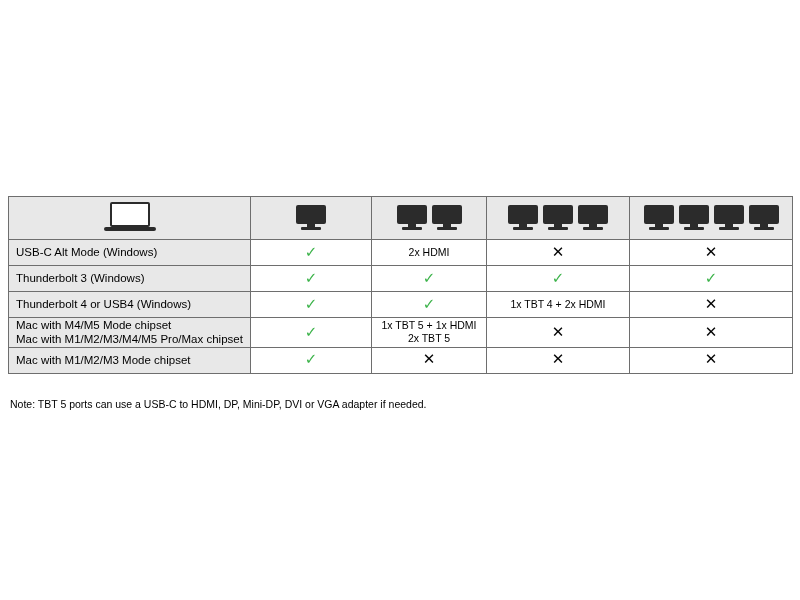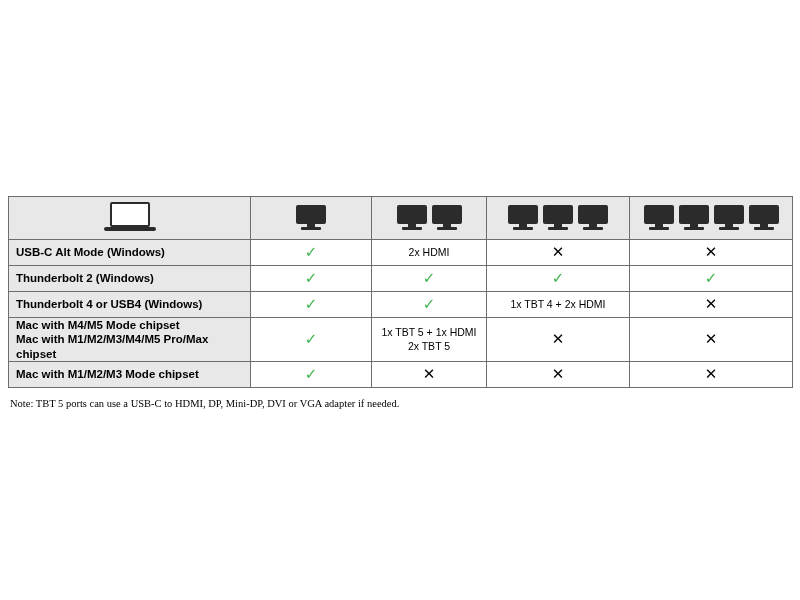--- a/index.html
+++ b/index.html
@@ -114,21 +114,21 @@
     border-radius: 2px;
   }
 
   
   tr.data-row td {
     height: 25px;
   }
   tr.data-row td.label {
     background: #e8e8e8;
     font-size: 11.5px;
-    font-weight: bold;
+    font-weight: normal;
     padding-left: 7px;
     text-align: left;
     line-height: 1.25;
   }
   tr.data-row td.cell {
     text-align: center;
     font-size: 11px;
     background: #ffffff;
     line-height: 1.25;
   }
@@ -144,25 +144,24 @@
     line-height: 1;
     font-family: "DejaVu Sans", sans-serif;
   }
   .txt {
     font-size: 10.5px;
     color: #000000;
     white-space: pre-line;
     margin-top: 40px;
   }
   .note {
-    margin-top: 10px;
+    margin-top: 24px;
     font-size: 10.5px;
     color: #000000;
     padding-left: 2px;
-    font-family: Liberation Serif, serif;
   }
 </style>
 </head>
 <body>
 
 <div class="sheet">
   <table class="compat">
     <colgroup>
       <col class="c0">
         <col class="c1">
@@ -250,21 +249,21 @@
 
       <tr class="data-row">
         <td class="label">USB-C Alt Mode (Windows)</td>
         <td class="cell"><span class="check">✓</span></td>
         <td class="cell"><span class="txt">2x HDMI</span></td>
         <td class="cell"><span class="cross">✕</span></td>
         <td class="cell"><span class="cross">✕</span></td>
       </tr>
 
       <tr class="data-row">
-        <td class="label">Thunderbolt 2 (Windows)</td>
+        <td class="label">Thunderbolt 3 (Windows)</td>
         <td class="cell"><span class="check">✓</span></td>
         <td class="cell"><span class="check">✓</span></td>
         <td class="cell"><span class="check">✓</span></td>
         <td class="cell"><span class="check">✓</span></td>
       </tr>
 
       <tr class="data-row">
         <td class="label">Thunderbolt 4 or USB4 (Windows)</td>
         <td class="cell"><span class="check">✓</span></td>
         <td class="cell"><span class="check">✓</span></td>

